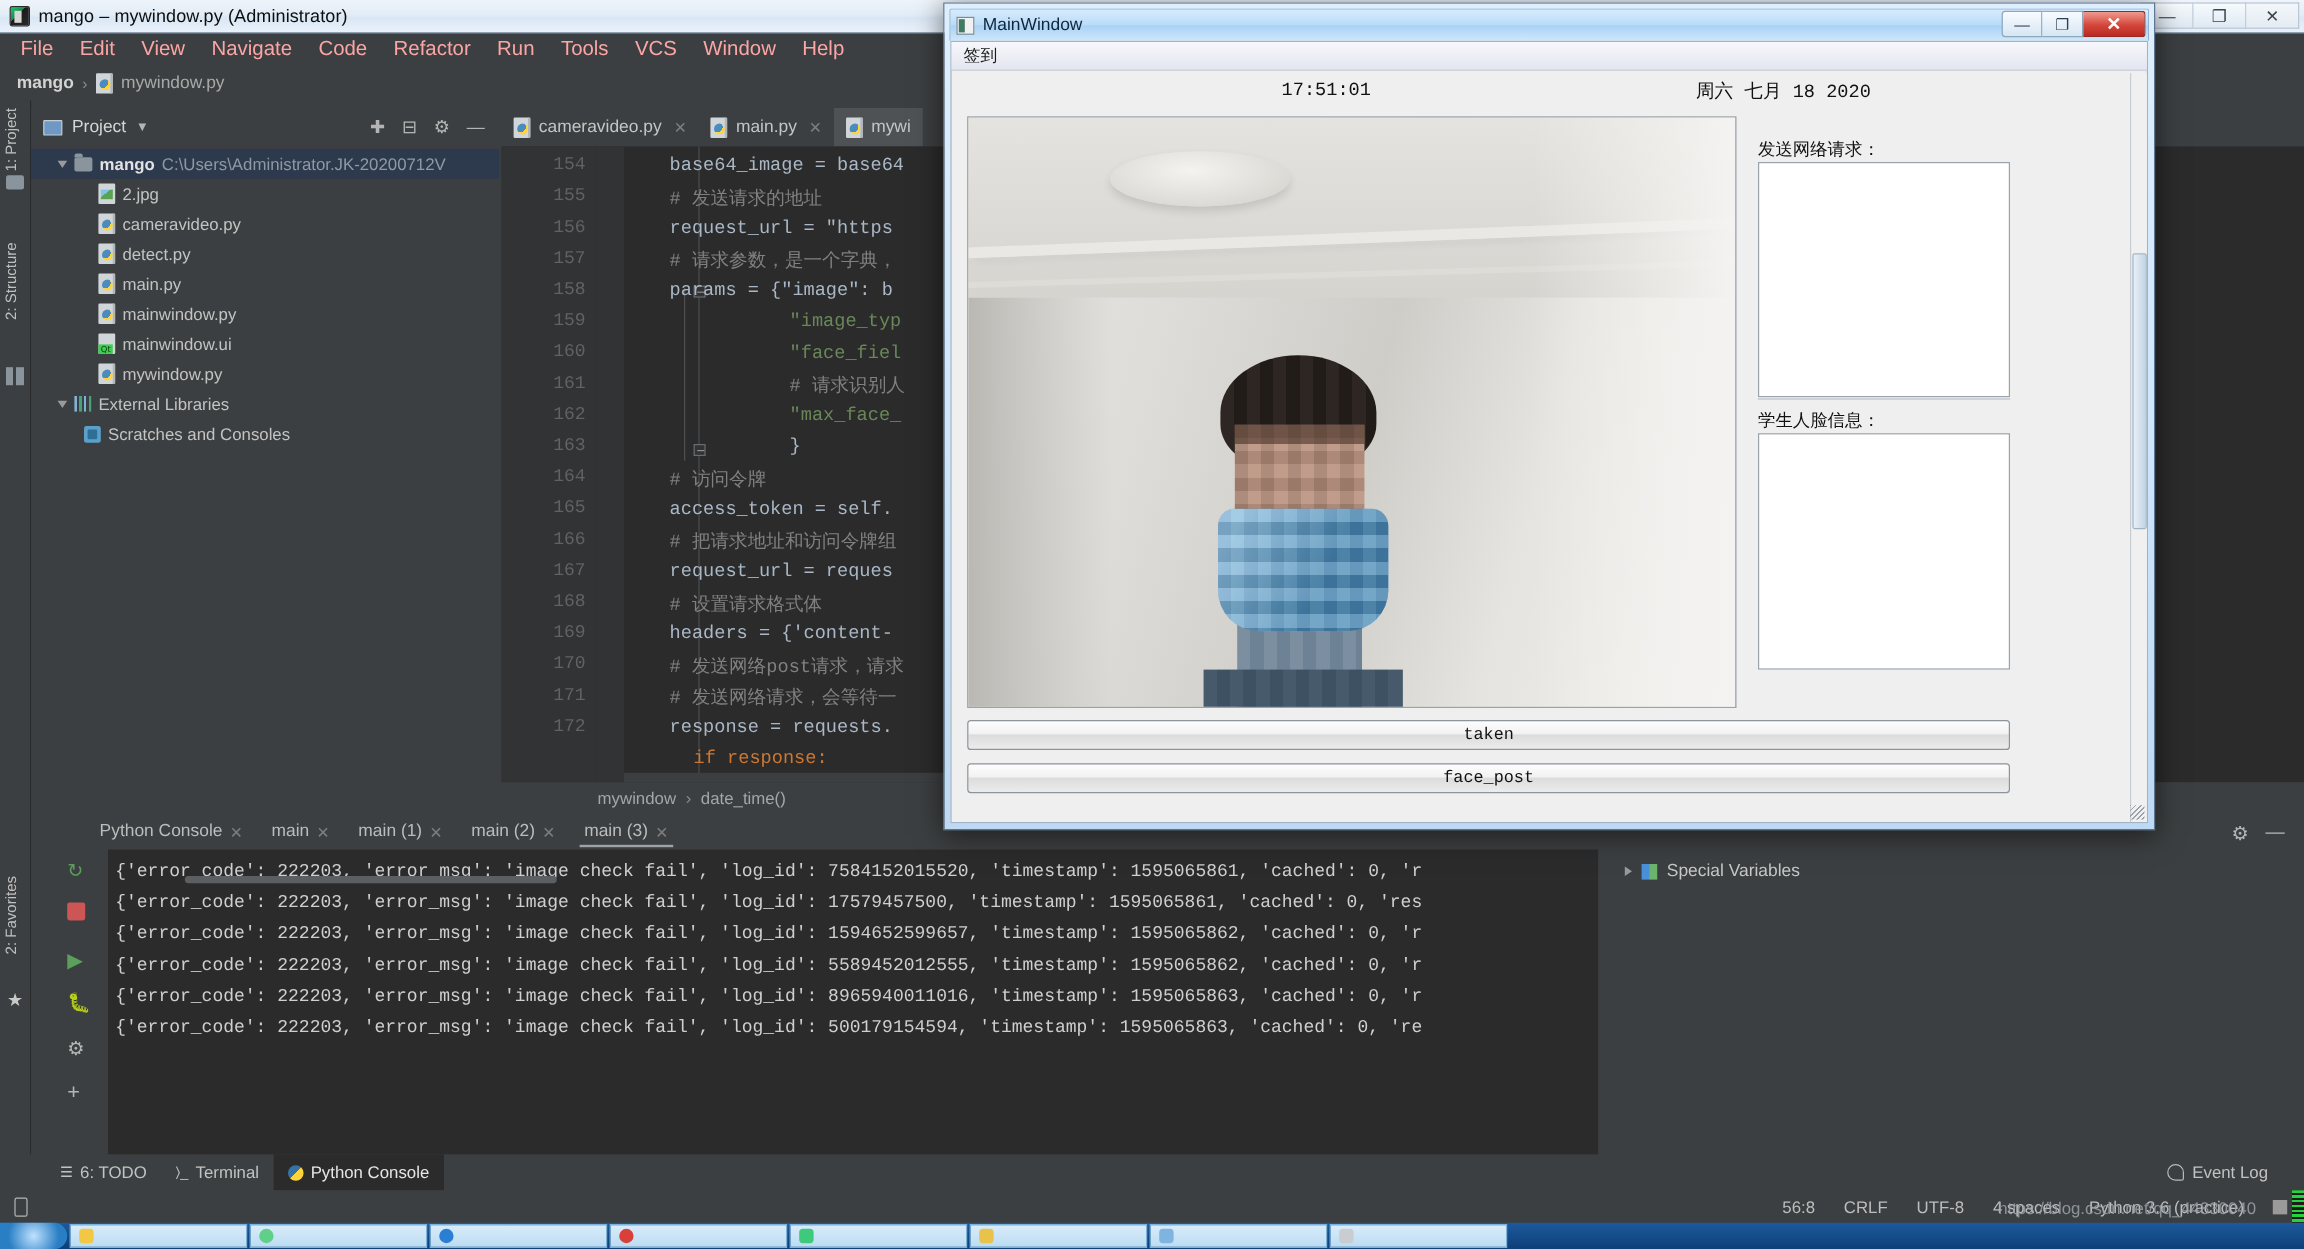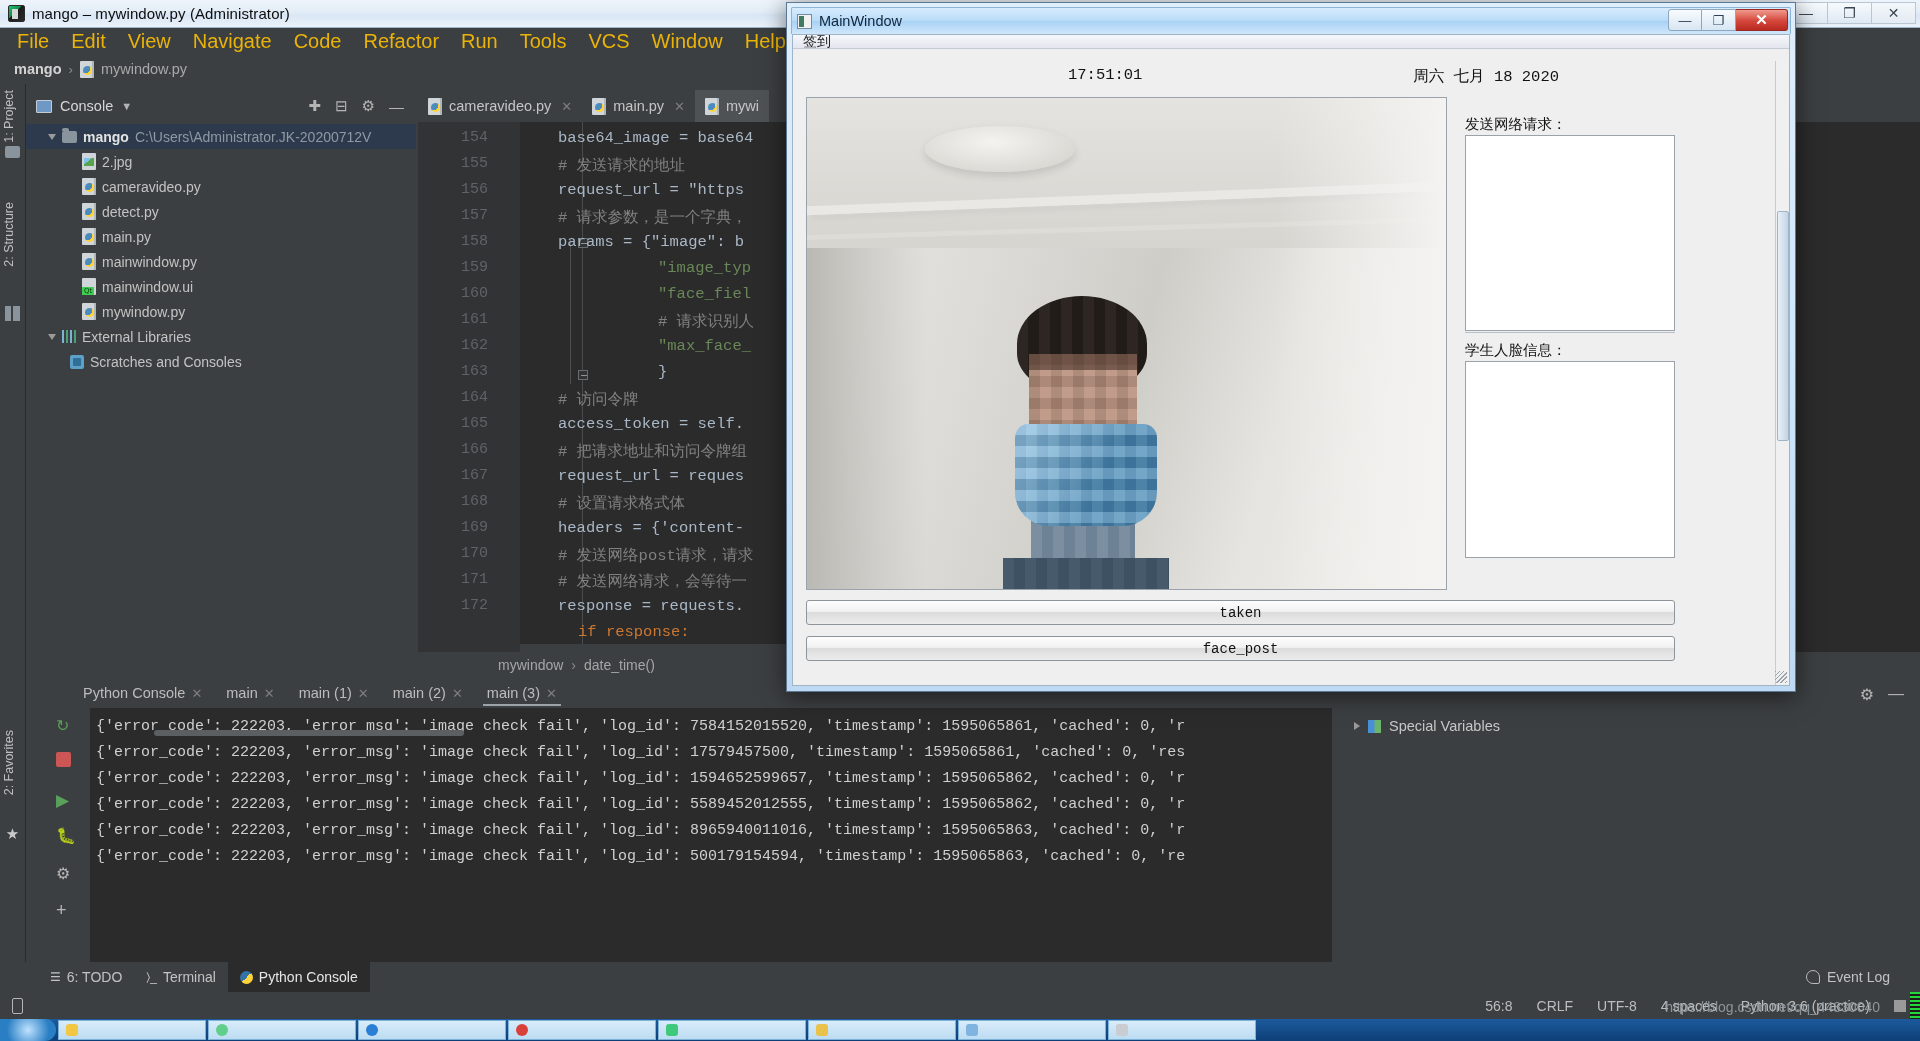--- a/index.html
+++ b/index.html
@@ -32,21 +32,21 @@
   .win-ctrls { position:absolute; right:4px; top:0; height:26px; display:flex; align-items:center; gap:0; }
   .wc { width:44px;height:22px;border:1px solid #b9c6d4;border-left:none;
         background:linear-gradient(to bottom,#f6fafd,#dfe9f3);
         display:flex;align-items:center;justify-content:center;color:#3b4650;font-size:14px;}
   .wc:first-child{border-left:1px solid #b9c6d4;}
   .wc.close{background:linear-gradient(to bottom,#f3f7fb,#e4ebf2);}
 
   
   .menubar { position:absolute; left:0; top:28px; width:1920px; height:26px;
              background:#3c3f41; display:flex; align-items:center; padding-left:6px; }
-  .menubar .mi { font-size:20px; color:#eab308; padding:2px 11px; }
+  .menubar .mi { font-size:17px; color:#fca5a5; padding:2px 11px; }
 
   
   .crumbbar { position:absolute; left:0; top:54px; width:1920px; height:30px;
               background:#3c3f41; display:flex; align-items:center; padding-left:14px; gap:7px; }
   .crumbbar .c1 { font-size:14.5px; color:#d3d3d3; font-weight:bold; }
   .crumbbar .sep { color:#8b8b8b; font-size:13px; }
   .crumbbar .c2 { font-size:14.5px; color:#a9a9a9; }
 
   .pyfile-ico {
     width:14px;height:17px;background:#cfd5d9;border-radius:1px;position:relative;flex:none;
@@ -180,21 +180,21 @@
   .mw-wctrls { position:absolute; right:2px; top:1px; display:flex; }
   .mwc { width:34px; height:22px; border:1px solid #8ea7bd; border-left:none;
          background:linear-gradient(to bottom,#f8fbfe,#d7e6f3); display:flex; align-items:center; justify-content:center;
          color:#2e4055; font-size:13px; }
   .mwc:first-child{border-left:1px solid #8ea7bd; border-radius:3px 0 0 3px;}
   .mwc.close{width:52px;background:linear-gradient(to bottom,#f09a8e,#d4453a 55%,#b92b22);color:#fff;
              border-color:#9a2a21;border-radius:0 3px 3px 0;font-size:15px;font-weight:bold;}
 
   .mw-body { position:absolute; left:5px; right:5px; top:31px; bottom:5px; background:#efeff0;
              border:1px solid #9fb4c6; }
-  .mw-menubar { height:14px; background:linear-gradient(to bottom,#f6f7fb,#e3e6ef);
+  .mw-menubar { height:24px; background:linear-gradient(to bottom,#f6f7fb,#e3e6ef);
                 border-bottom:1px solid #c4cad6; display:flex; align-items:center; padding-left:10px; }
   .mw-menubar span { font-size:14px; color:#1b1b1b; }
 
   .mw-time { position:absolute; left:0; right:0; top:26px; height:30px; }
   .mw-time .clock { position:absolute; left:275px; top:5px; font-family:"Liberation Mono", monospace;
                     font-size:15.5px; color:#111; }
   .mw-time .date  { position:absolute; right:230px; top:5px; font-family:"Liberation Mono", monospace;
                     font-size:15.5px; color:#111; white-space:nowrap;}
 
   .video { position:absolute; left:13px; top:62px; width:641px; height:493px; border:1px solid #9aa3ab; overflow:hidden;
@@ -294,21 +294,21 @@
     <div class="vtool" style="top:6px;">1: Project</div>
     <div class="vicon" style="top:62px;background:#8a949c;height:12px;border-radius:2px;"></div>
     <div class="vtool" style="top:118px;">2: Structure</div>
     <div class="vicon" style="top:222px;background:linear-gradient(to right,#8a949c 0 6px,transparent 6px 8px,#8a949c 8px 15px);"></div>
     <div class="vtool" style="top:646px;">2: Favorites</div>
     <div class="vicon" style="top:742px;color:#c9c9c9;font-size:15px;line-height:15px;text-align:center;">★</div>
   </div>
 
   <div class="proj-header">
     <span style="width:16px;height:13px;background:#6f98c4;border:1px solid #c3cdd6;border-radius:1px;display:inline-block;"></span>
-    <span class="ptitle">Console</span>
+    <span class="ptitle">Project</span>
     <span style="color:#b4b4b4;font-size:11px;">▼</span>
     <span class="hdricons">
       <span style="font-size:15px;">✚</span>
       <span style="font-size:15px;">⊟</span>
       <span style="font-size:15px;">⚙</span>
       <span style="font-size:15px;">—</span>
     </span>
   </div>
 
   <div class="proj-tree">

